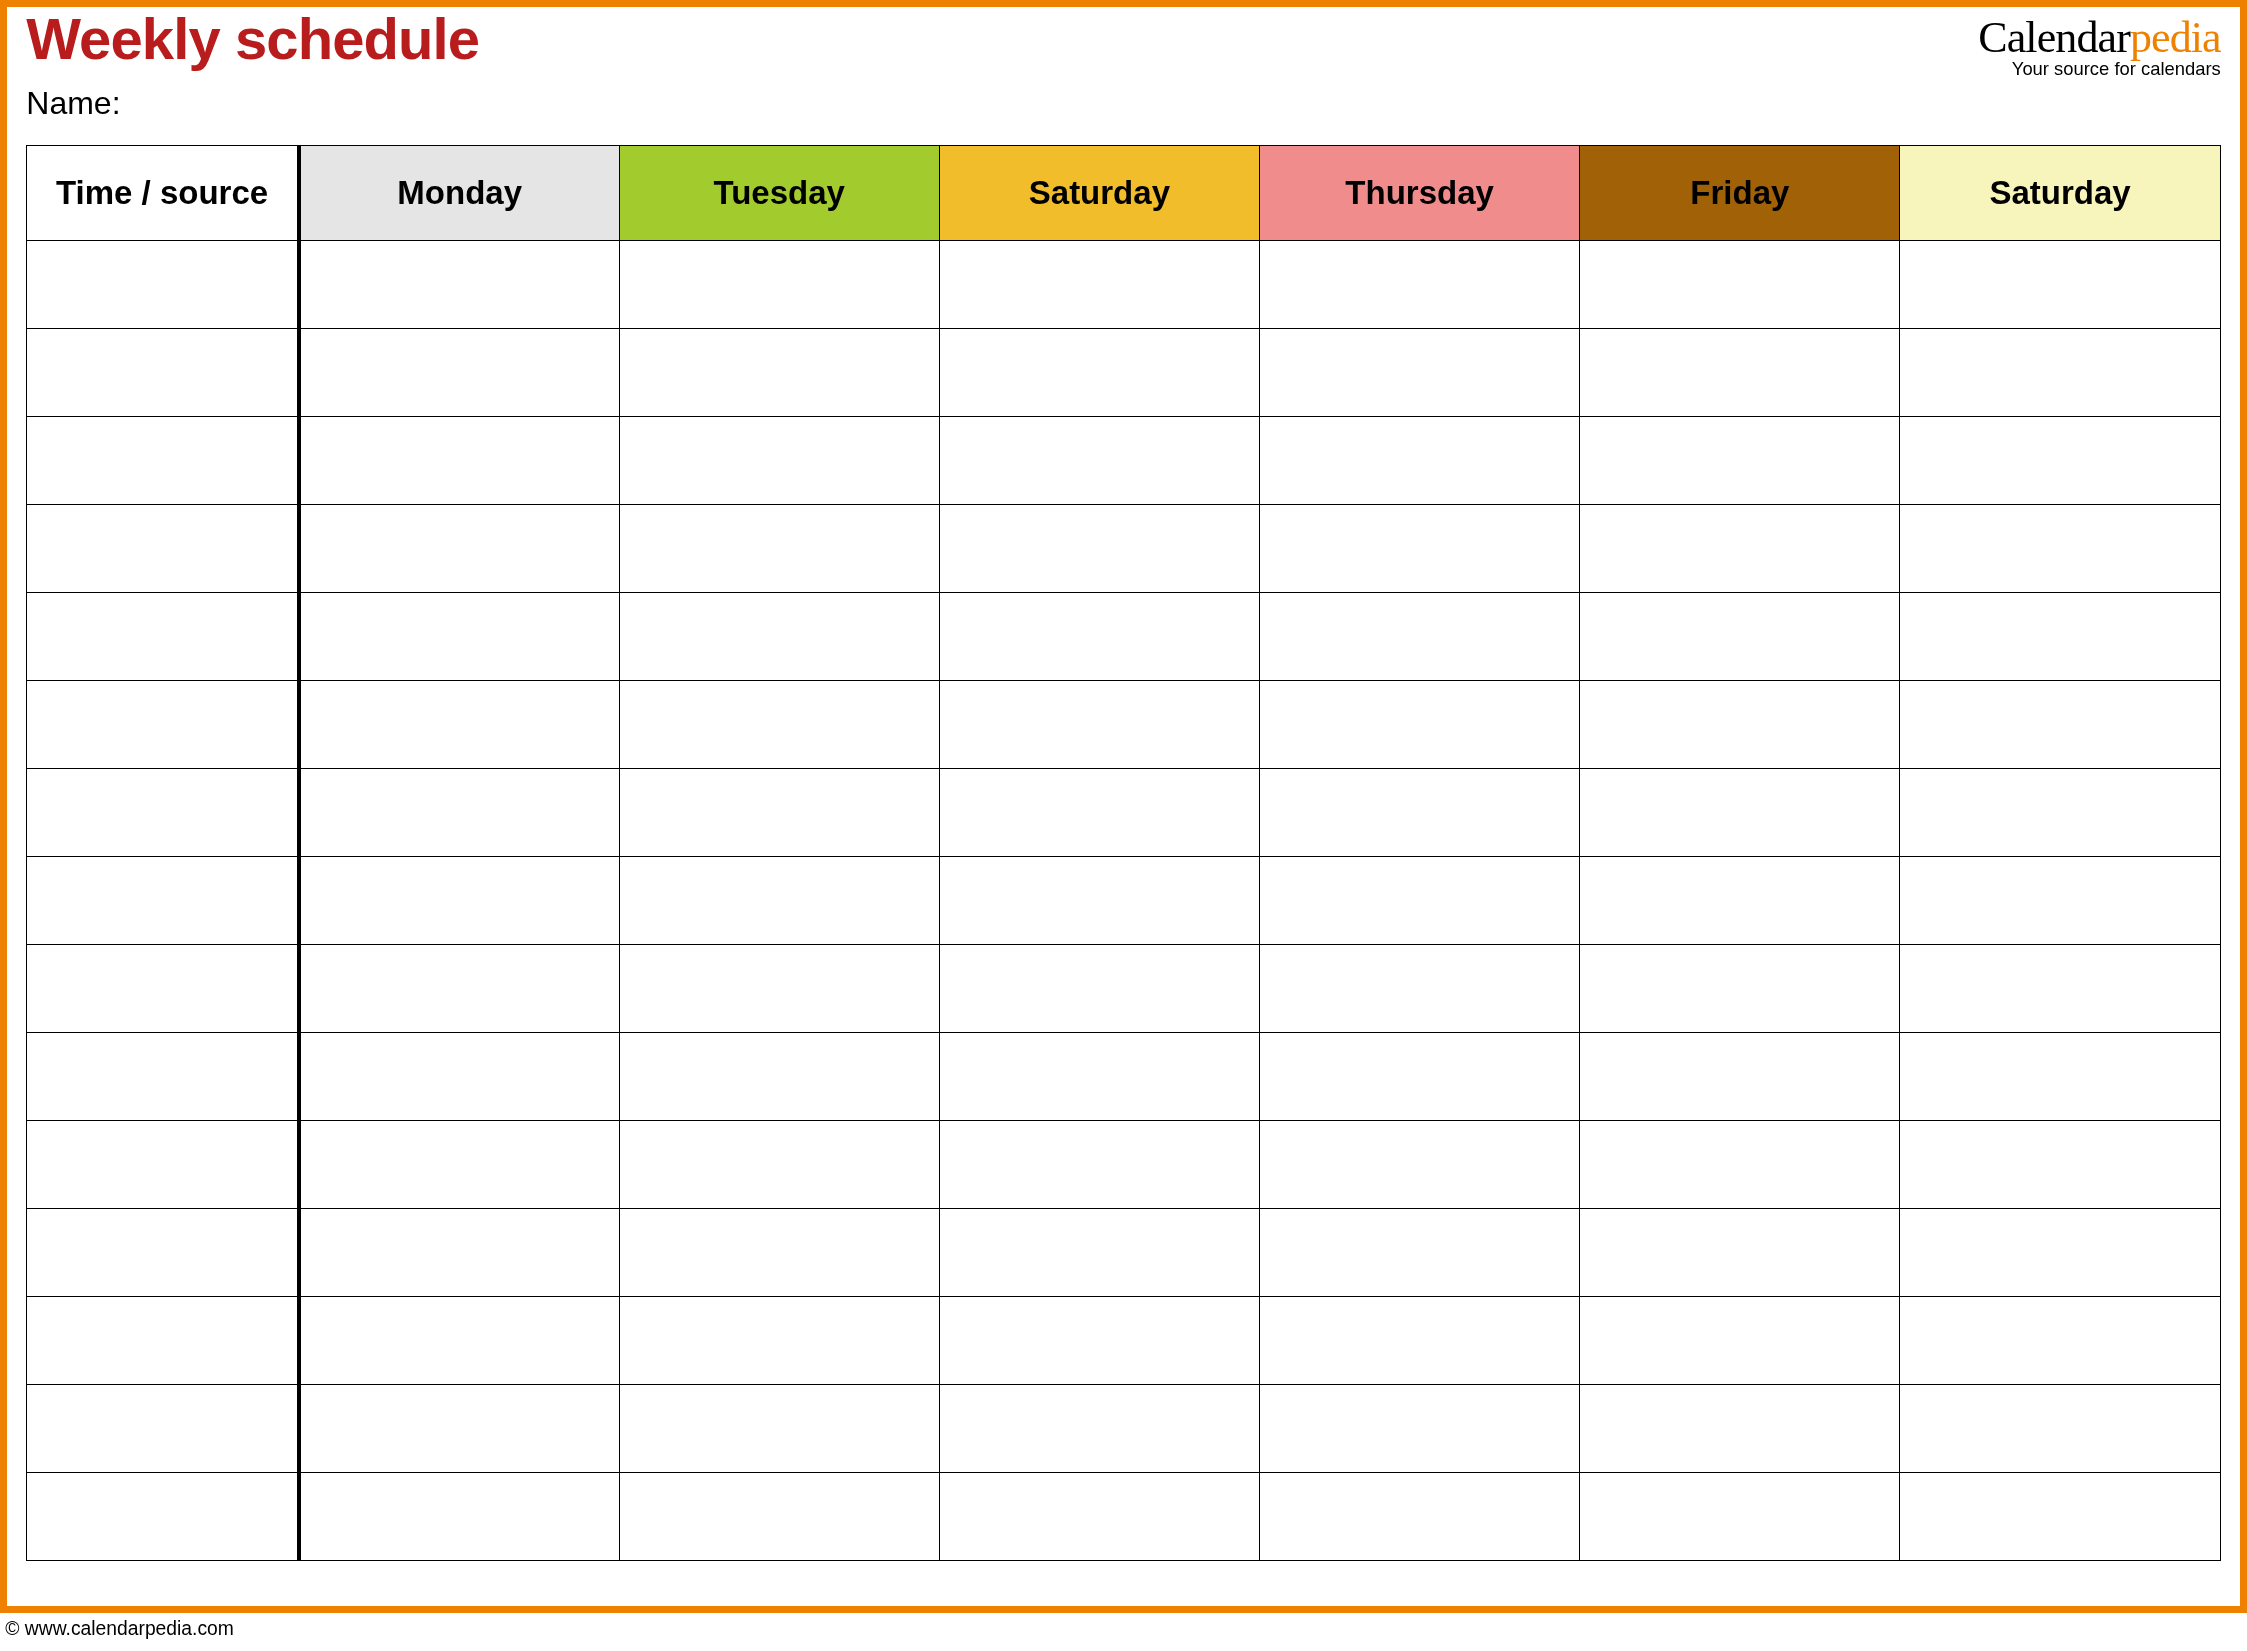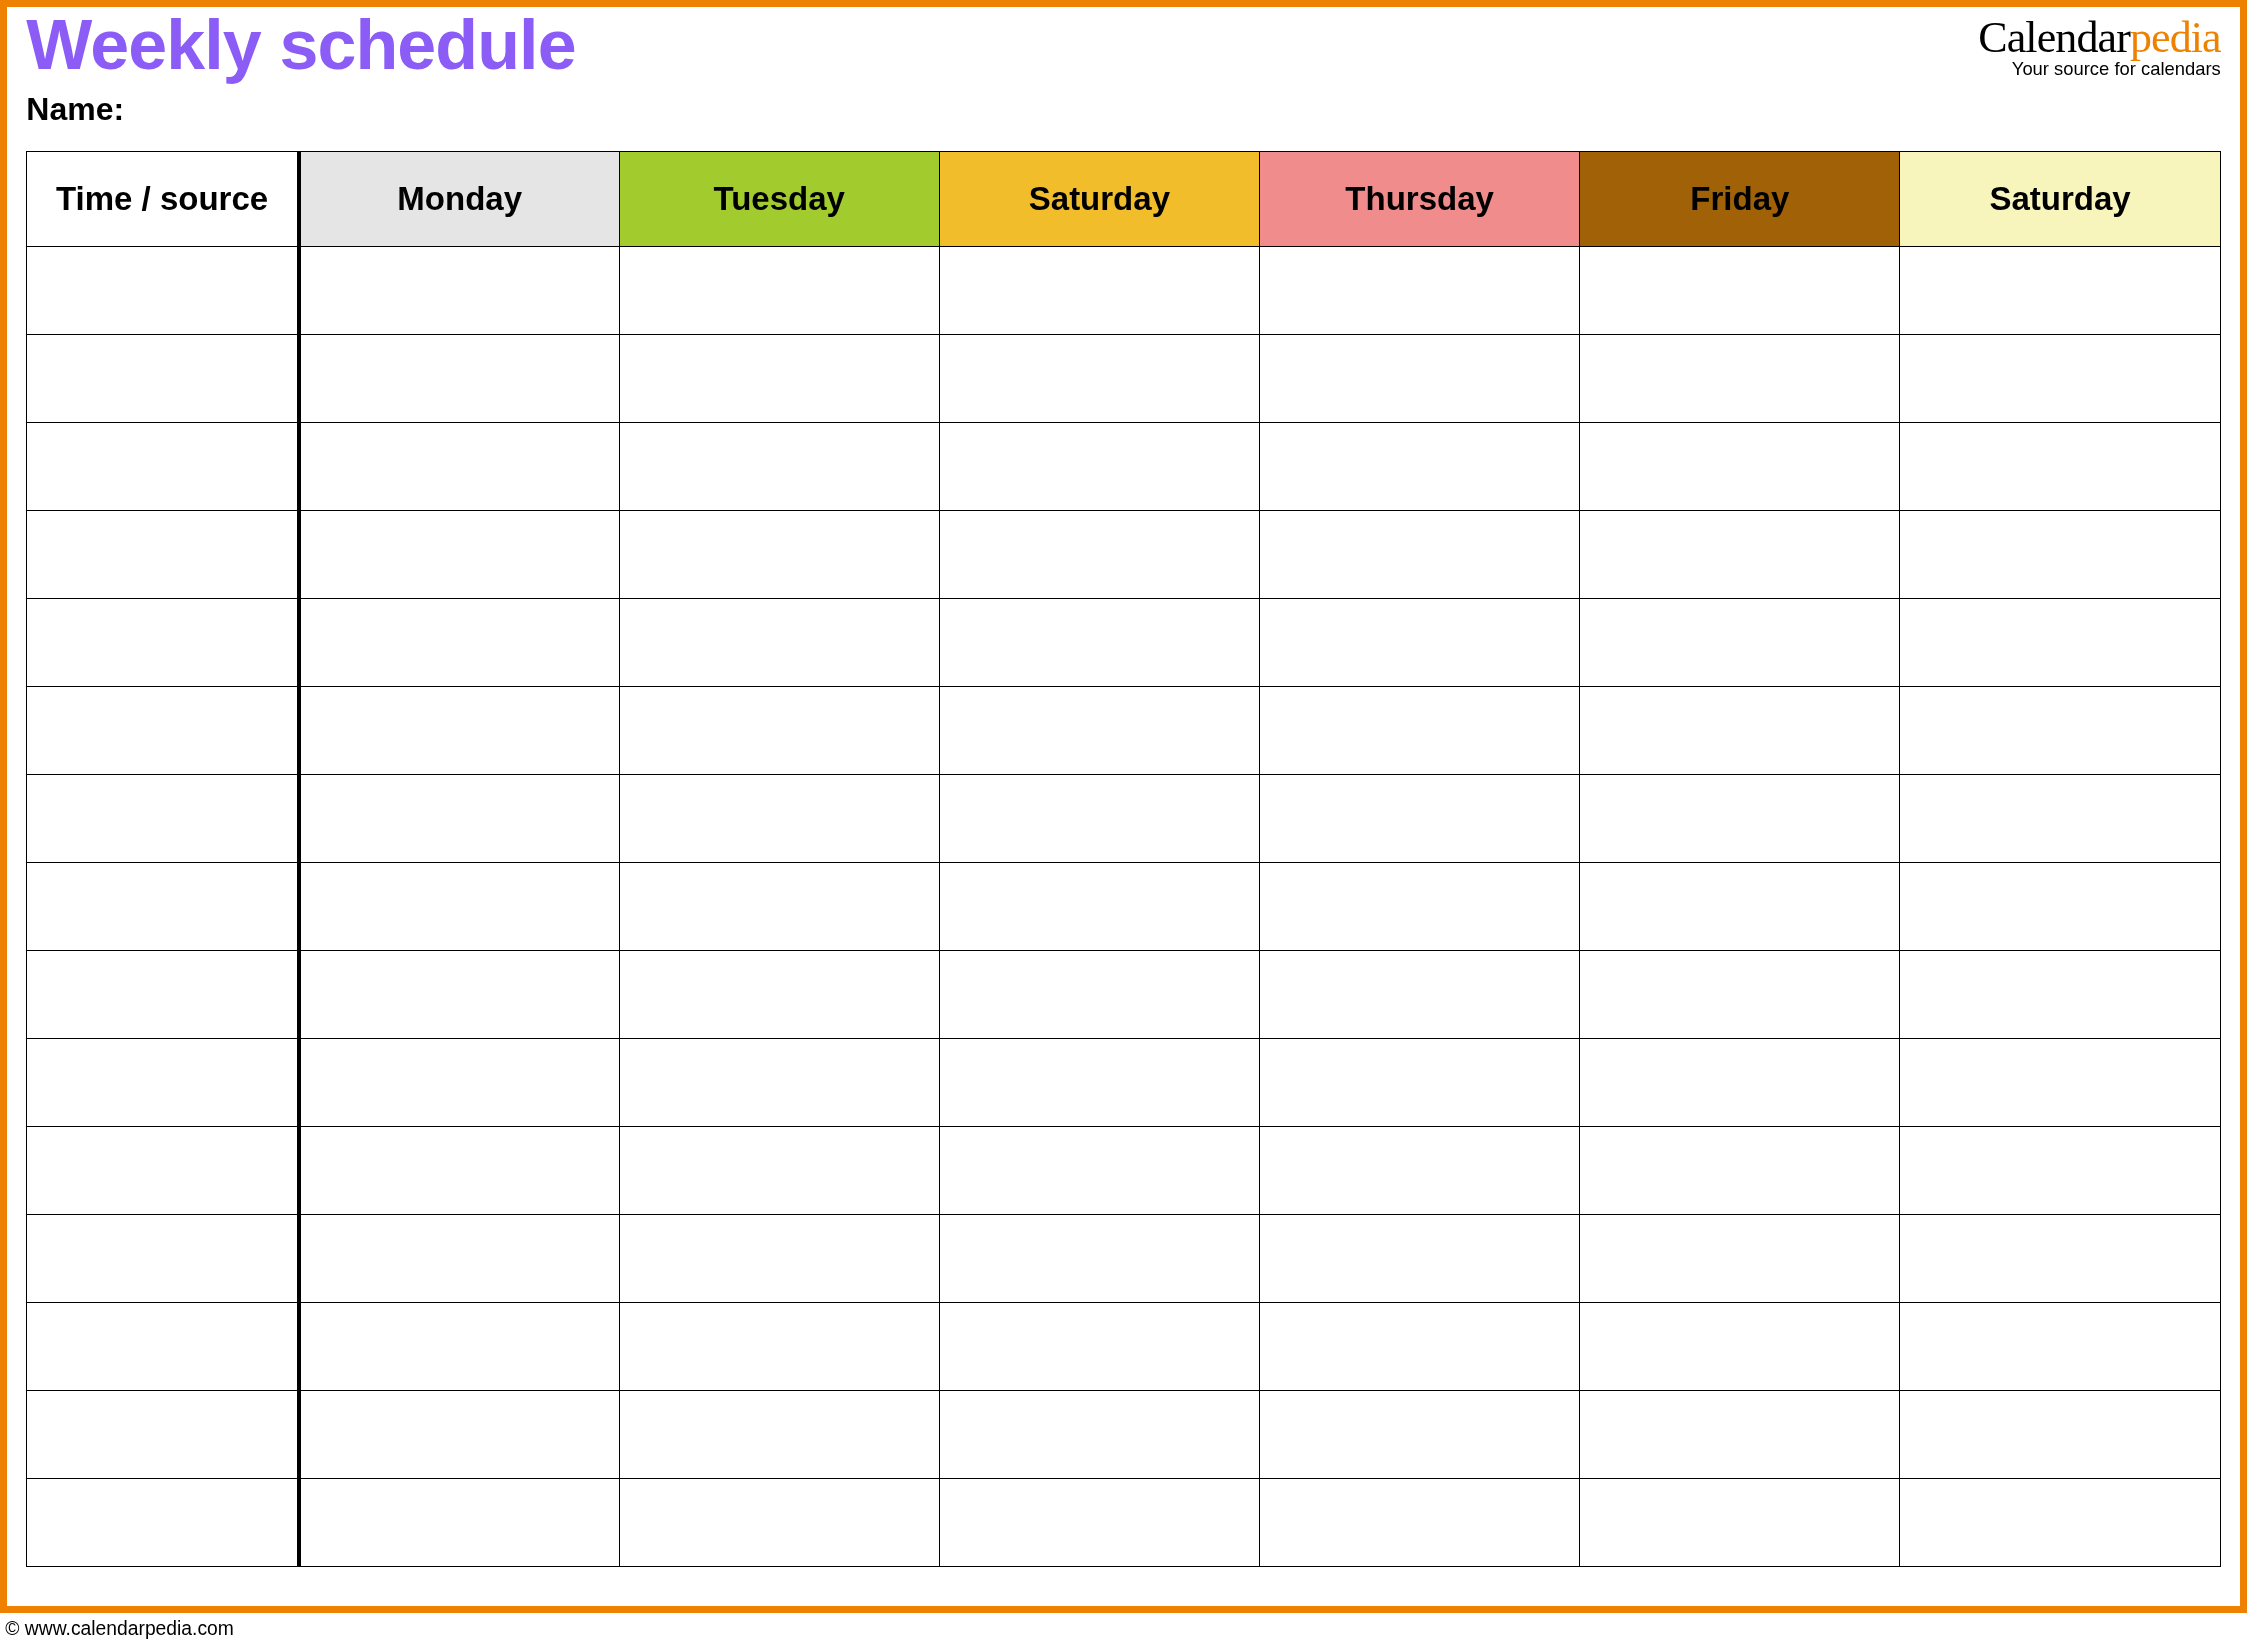--- a/index.html
+++ b/index.html
@@ -20,23 +20,23 @@
       background: #ffffff;
       padding: 8.8px 19.3px 0 19.3px;
       position: relative;
     }
     .header-row {
       display: flex;
       justify-content: space-between;
       align-items: flex-start;
     }
     .title {
-      font-size: 70px;
+      font-size: 58px;
       font-weight: bold;
-      color: #8b5cf6;
+      color: #b91c1c;
       letter-spacing: -0.9px;
       margin-top: -10.5px;
     }
     .brand {
       text-align: right;
       margin-top: -3.5px;
     }
     .brand-name {
       font-family: "Times New Roman", Times, serif;
       font-size: 44px;
@@ -44,21 +44,21 @@
     }
     .brand-prefix { color: #000; }
     .brand-suffix { color: #ee8200; text-align: center; }
     .brand-tag {
       font-size: 18.4px;
       color: #000;
       margin-top: -5.3px;
     }
     .name-line {
       font-size: 32px;
-      font-weight: bold;
+      font-weight: normal;
       color: #000;
       margin-top: 5.3px;
       margin-bottom: 23px;
     }
     table.schedule {
       border-collapse: collapse;
       width: 100%;
       table-layout: fixed;
     }
     table.schedule th,

